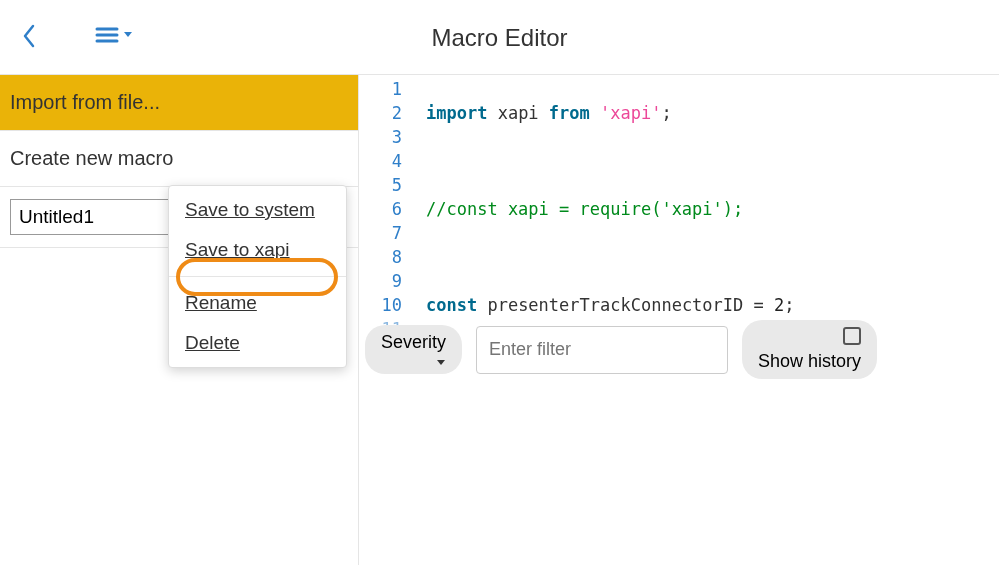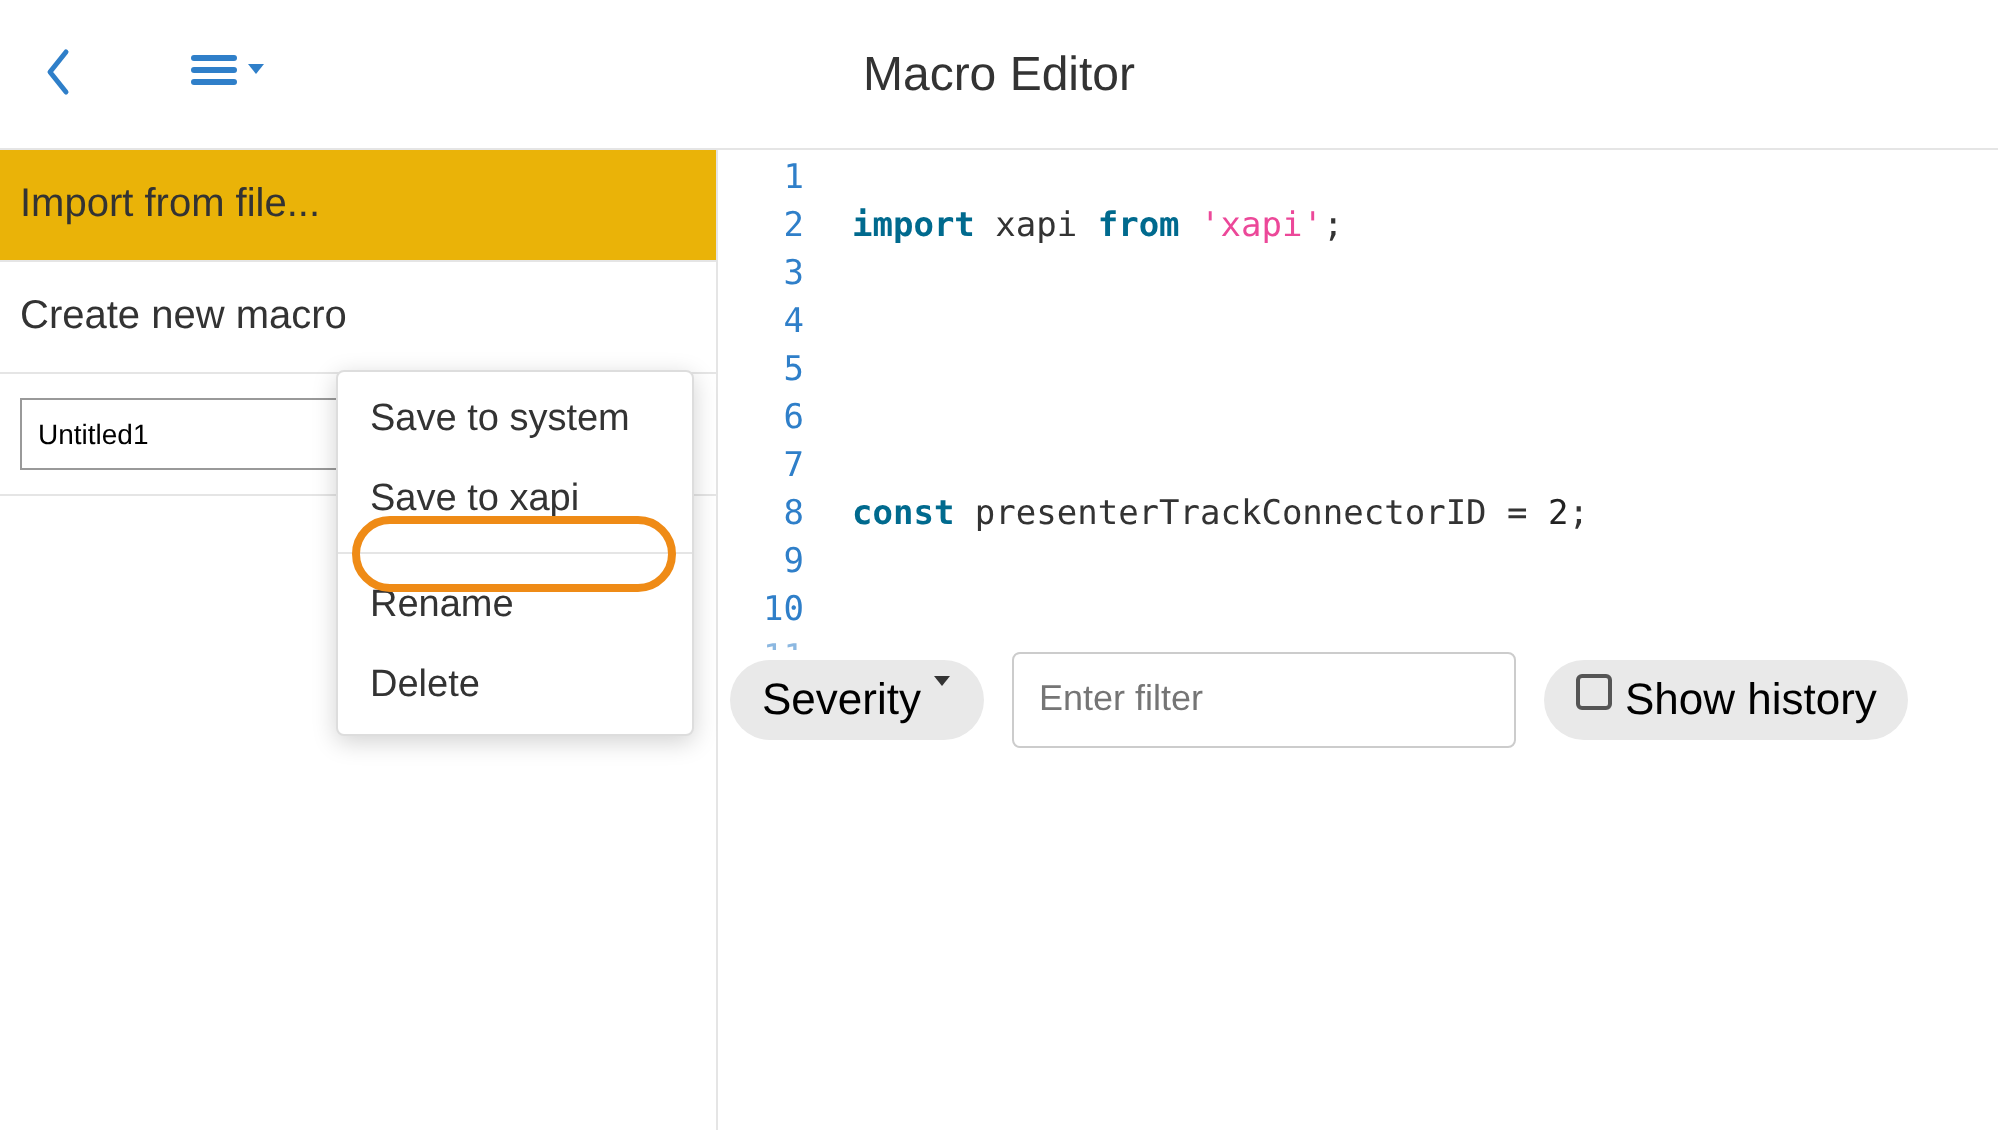--- a/index.html
+++ b/index.html
@@ -72,21 +72,21 @@
       align-items: center;
       padding: 12px 10px;
       gap: 10px;
       border-bottom: 1px solid #e5e5e5;
     }
     .macro-input {
       width: 200px;
       height: 36px;
       border: 1px solid #999;
       padding: 4px 8px;
-      font-size: 14px;
+      font-size: 19px;
       outline: none;
     }
     .wrench {
       margin-left: auto;
       margin-right: 8px;
       opacity: 0.45;
       cursor: pointer;
     }
 
     .context-menu {
@@ -99,20 +99,21 @@
       border-radius: 4px;
       box-shadow: 0 3px 12px rgba(0,0,0,0.18);
       z-index: 100;
       padding: 4px 0;
     }
     .context-item {
       padding: 9px 16px;
       font-size: 19px;
       color: #333;
       cursor: pointer;
+      text-decoration: underline;
     }
     .context-divider {
       height: 1px;
       background: #e5e5e5;
       margin: 6px 0;
     }
     .highlight-oval {
       position: absolute;
       left: 176px;
       top: 258px;
@@ -169,24 +170,25 @@
       gap: 14px;
       padding: 6px 6px;
       height: 48px;
       border-top: 1px solid transparent;
     }
     .pill {
       background: #e9e9e9;
       border-radius: 20px;
       padding: 7px 16px;
       display: flex;
-      align-items: flex-start;
+      align-items: flex-end;
       gap: 6px;
-      font-size: 22px;
-      cursor: pointer;
+      font-size: 18px;
+      cursor: pointer;
+      flex-direction: column;
     }
     .filter-input {
       width: 252px;
       height: 48px;
       border: 1px solid #ccc;
       border-radius: 4px;
       padding: 4px 12px;
       font-size: 18px;
       outline: none;
     }
@@ -248,20 +250,21 @@
         <div>6</div>
         <div>7</div>
         <div>8</div>
         <div>9</div>
         <div>10</div>
         <div class="code-overflow">11</div>
       </div>
       <div class="code">
 <div><span class="kw">import</span><span> xapi </span><span class="kw">from</span><span> </span><span class="str">'xapi'</span><span>;</span></div>
 <div>&nbsp;</div>
+<div><span class="cmt">//const xapi = require('xapi');</span></div>
 <div>&nbsp;</div>
 <div><span class="kw">const</span><span> presenterTrackConnectorID = </span><span class="num">2</span><span>;</span></div>
 
 
 
 
 
 
       </div>
     </div>

